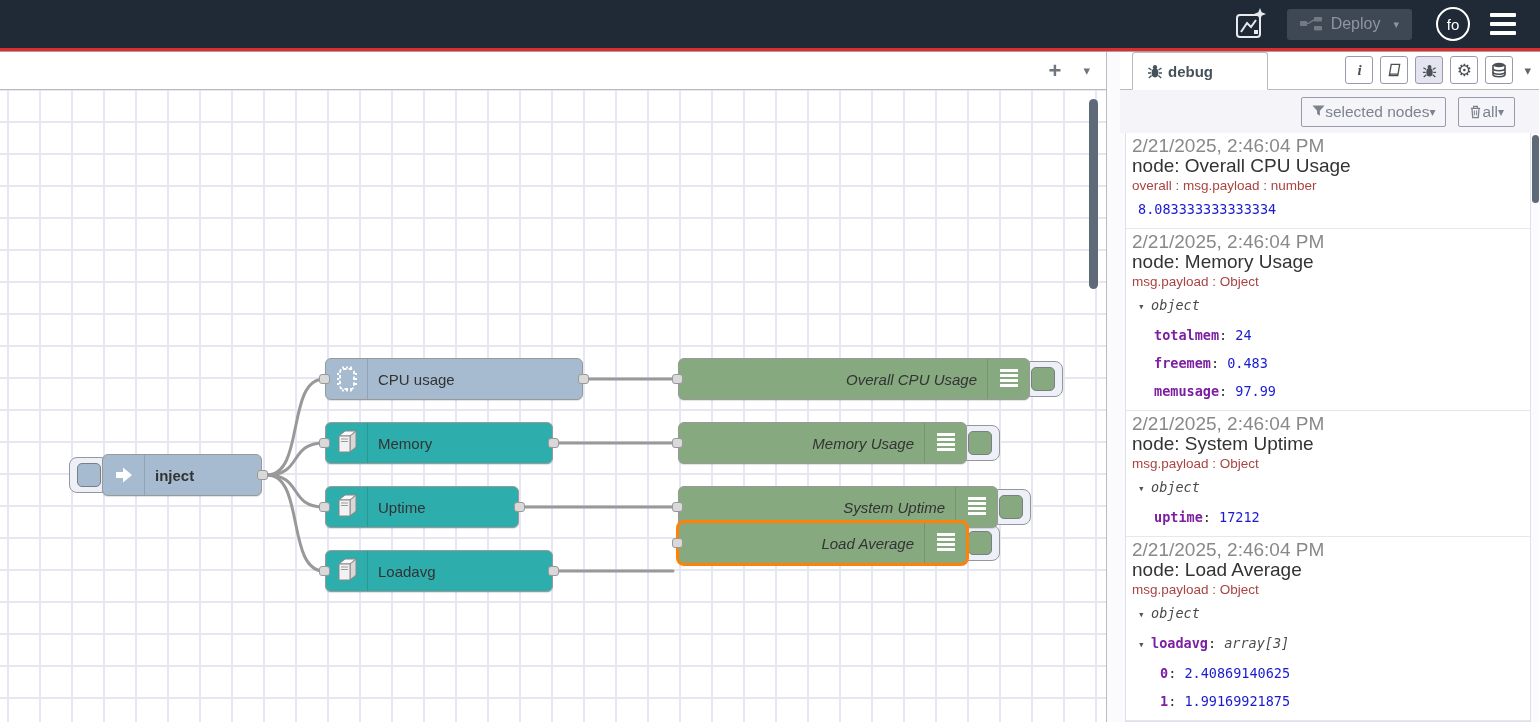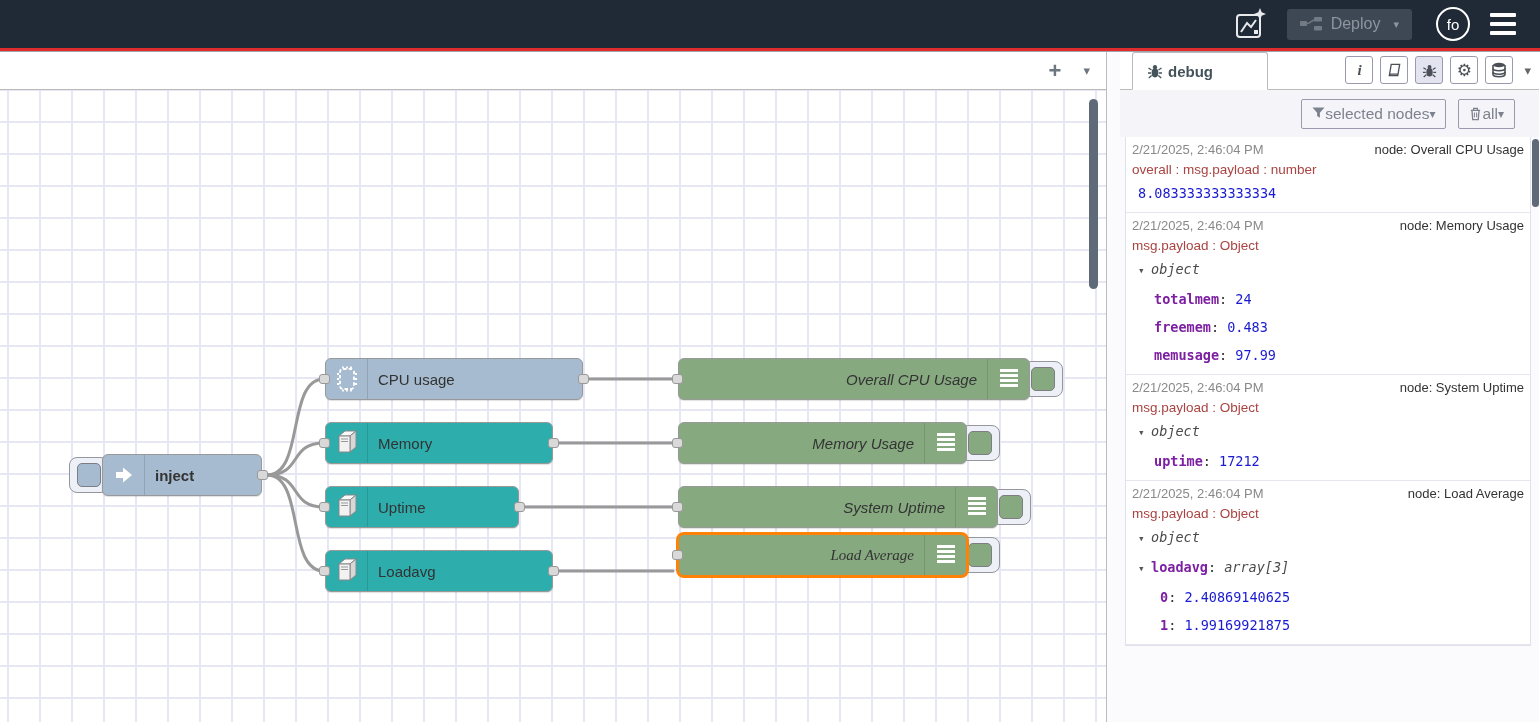--- a/index.html
+++ b/index.html
@@ -56,21 +56,21 @@
   .sb-tools { margin-left:auto; display:flex; align-items:center; gap:7px; padding:0 8px 5px 0; }
   .tool-btn { width:28px; height:28px; border:1px solid #9a9aae; border-radius:3px; background:#fff; color:#4a5056; display:flex; align-items:center; justify-content:center; cursor:pointer; font-size:15px; }
   .tool-btn.active { background:#e4e4f0; }
   .tool-caret { color:#666; font-size:13px; margin-left:4px; cursor:pointer; }
   .sb-filterrow { height:47px; background:#f4f4f9; display:flex; align-items:center; justify-content:flex-end; gap:12px; padding-right:24px; }
   .filter-btn { height:30px; border:1px solid #9a9aae; border-radius:2px; display:flex; align-items:center; padding:0 10px; color:#7d838e; font-size:15.5px; cursor:pointer; background:transparent; }
   .filter-btn .caret { font-size:12px; }
   .sb-messages { flex:1; position:relative; padding:0 8px 0 5px; background:#fbfbfd; }
   .msg-list { background:#fff; border:1px solid #e0e0ea; border-top:none; }
   .msg { border-bottom:1px solid #e6e6ee; padding:3px 4px 5px; }
-  .msg-meta { display:flex; justify-content:space-between; font-size:13px; line-height:20px; padding:0 2px; }
+  .msg-meta { display:flex; justify-content:flex-start; font-size:19px; line-height:20px; padding:0 2px;flex-direction:column; }
   .msg-time { color:#898989; } .msg-src { color:#333; }
   .msg-path { color:#a94442; font-size:13.5px; line-height:19px; padding:0 2px; }
   .mono { font-family:"DejaVu Sans Mono", monospace; font-size:13.5px; line-height:28px; color:#333; }
   .row-root { padding-left:8px; } .row-entry { padding-left:24px; } .row-arr { padding-left:30px; }
   .caret-s { display:inline-block; font-size:11px; color:#555; width:13px; font-style:normal; }
   .k { color:#7d1fa2;font-weight:bold; } .v { color:#1a1ad1; } .t { font-style:italic; color:#4a4a4a; }
   .sb-scroll { position:absolute; right:0; top:2px; width:7px; height:68px; background:#5f6a78; border-radius:4px; }
   svg { display:block; }
 </style>
 </head>
@@ -252,21 +252,21 @@
                 <rect x="2" y="2" width="18" height="3"></rect>
                 <rect x="2" y="7" width="18" height="3"></rect>
                 <rect x="2" y="12" width="18" height="3"></rect>
                 <rect x="2" y="17" width="18" height="3"></rect>
               </svg>
           </div>
         </div>
         <div class="port port-in"></div>
       </div>
 
-      <div class="node n-debug selected" style="left:678px;top:444px;width:289px;font-family:Liberation Serif, serif;">
+      <div class="node n-debug selected" style="left:678px;top:432px;width:289px;">
         <div class="side-btn btn-right">
             <div class="inner inner-debug"></div>
           </div>
         <div class="node-body">
           <div class="node-label label-right">Load Average</div>
           <div class="icon-zone icon-right">
             <svg width="22" height="24" viewBox="0 0 22 24" fill="#fff">
                 <rect x="2" y="2" width="18" height="3"></rect>
                 <rect x="2" y="7" width="18" height="3"></rect>
                 <rect x="2" y="12" width="18" height="3"></rect>

